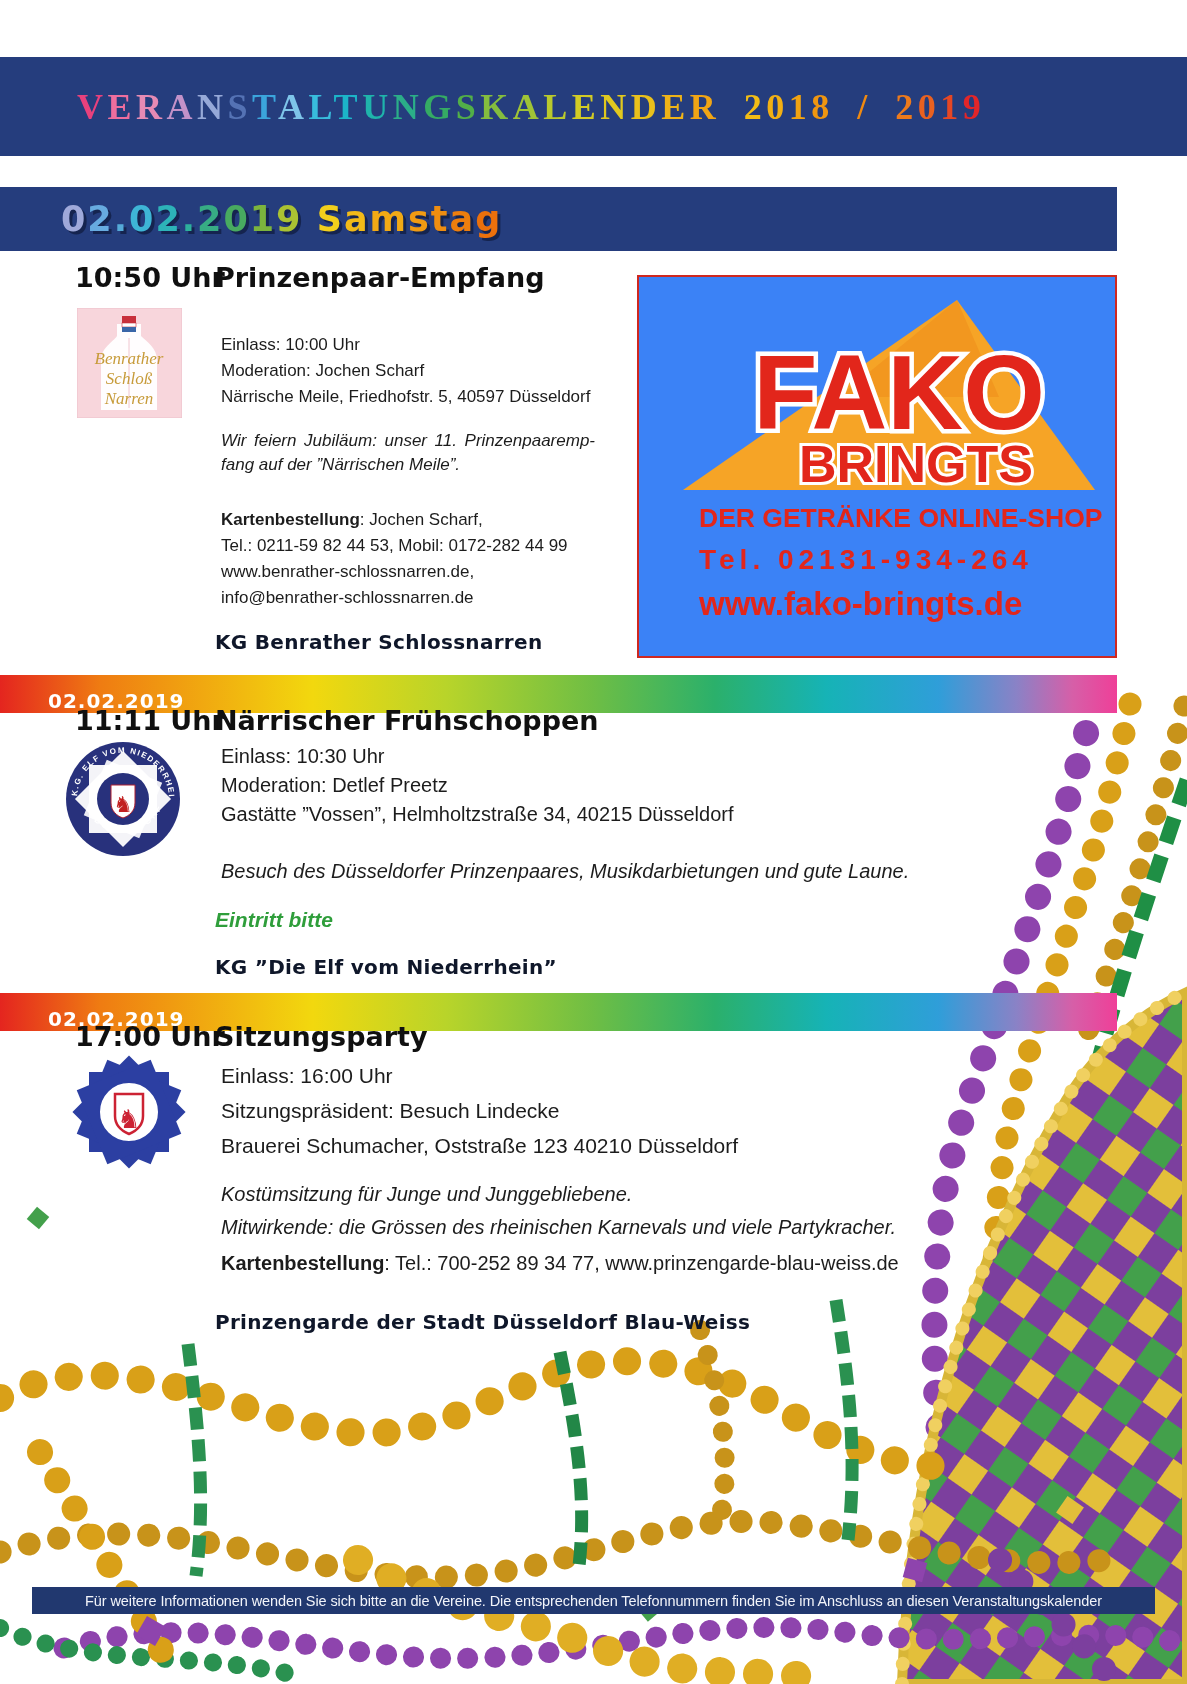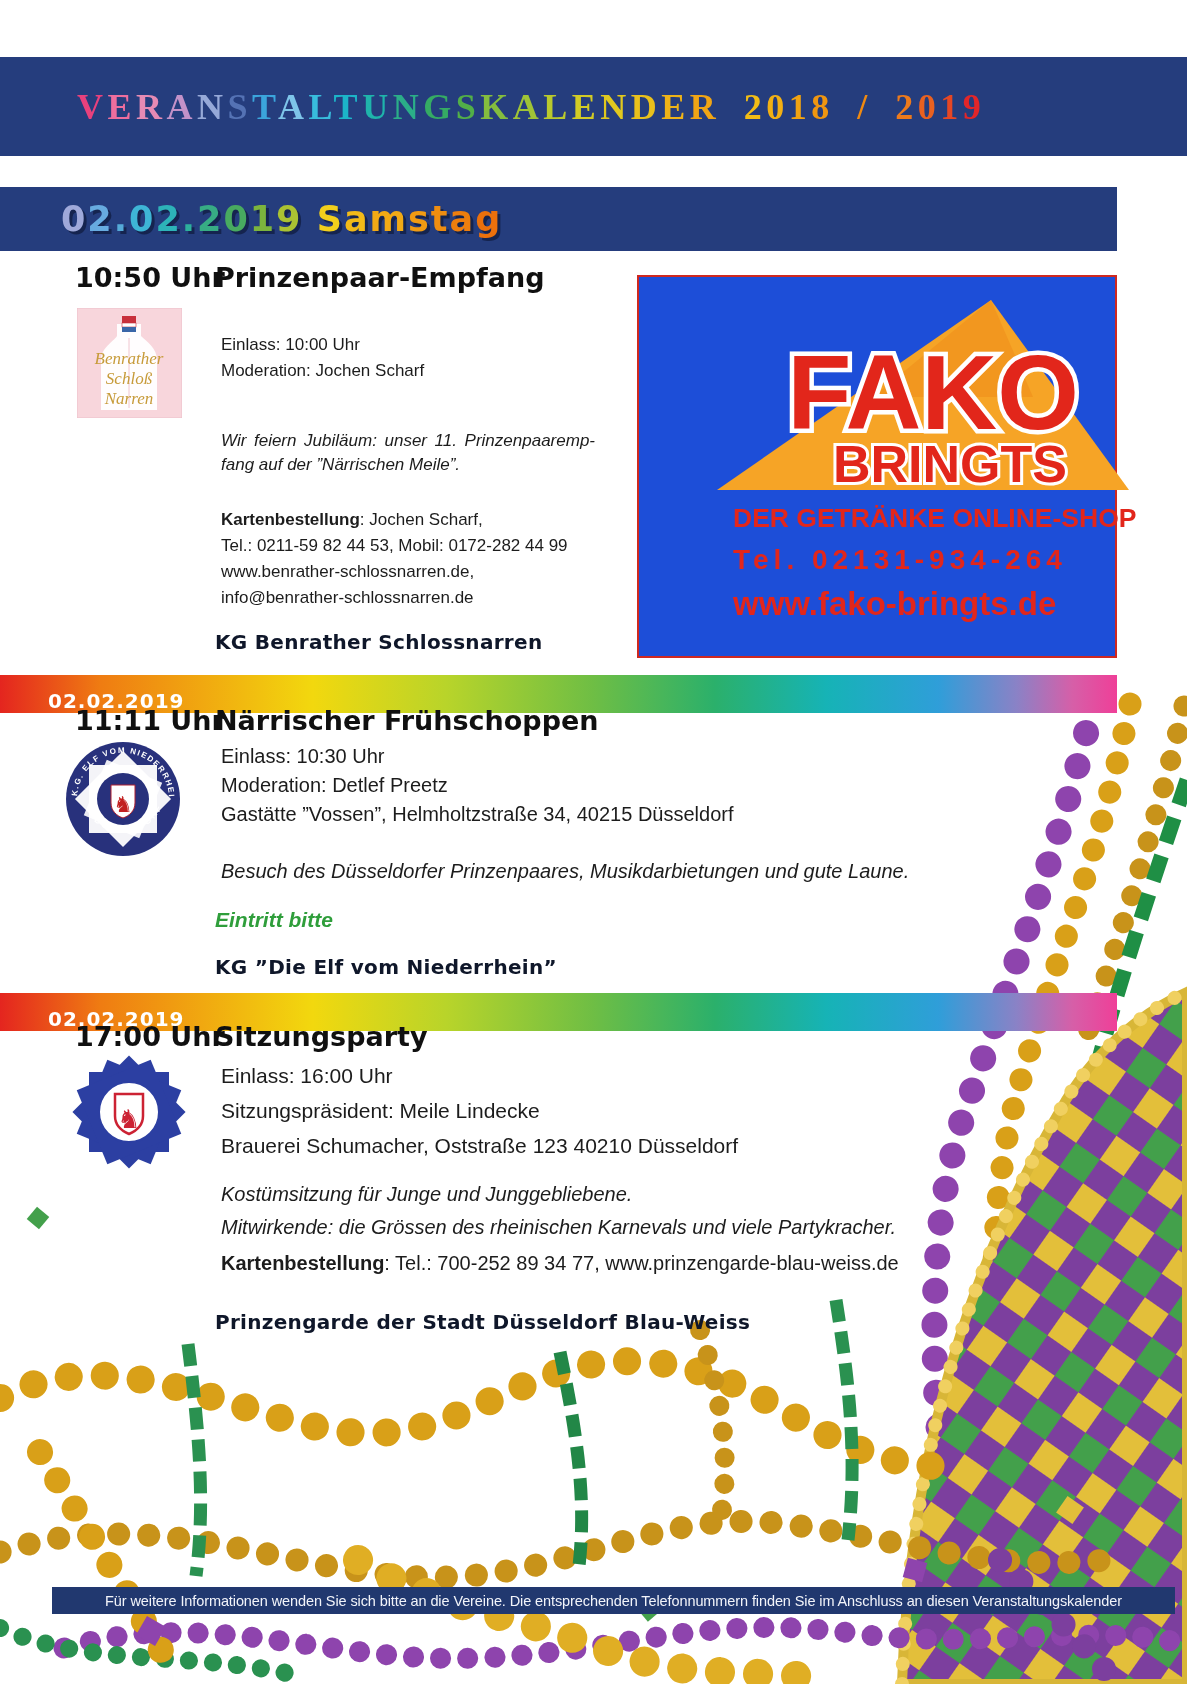--- a/index.html
+++ b/index.html
@@ -38,25 +38,25 @@
   .logo{position:absolute;}
   #logo1{left:77px;top:308px}#logo2{left:64px;top:740px}#logo3{left:70px;top:1050px}
   
   .rainbow{position:absolute;left:0;width:1117px;height:38px;display:flex;align-items:flex-end;
     background:linear-gradient(90deg,#e4251f 0%,#ef7c12 9%,#f2d80e 28%,#b8d42a 40%,#6fbe44 53%,
       #2bb06b 64%,#16b3b6 74%,#2f9ed9 84%,#8a82c6 91%,#d65fa8 96%,#ef3f98 100%);}
   #rb1{top:675px}#rb2{top:993px}
   .rainbow .d{margin-left:48px;color:#fff;font-family:"DejaVu Sans",sans-serif;font-weight:bold;
               font-size:20px;letter-spacing:1px;}
   
-  .ad{position:absolute;left:637px;top:275px;width:480px;height:383px;background:#1d4ed8;
-      border:2px solid #cf2820;box-sizing:border-box;padding-left:34px;}
+  .ad{position:absolute;left:637px;top:275px;width:480px;height:383px;background:#3b82f6;
+      border:2px solid #cf2820;box-sizing:border-box;}
   
   .footer{position:absolute;left:32px;top:1587px;width:1123px;height:27px;background:#21386f;
-          display:flex;align-items:center;justify-content:center;z-index:3;margin-left:20px;}
+          display:flex;align-items:center;justify-content:center;z-index:3;}
   .footer span{color:#f2f4fa;font-size:14.5px;letter-spacing:-.1px;white-space:nowrap;}
   b{font-weight:bold;}
 </style>
 </head>
 <body>
 
 <div class="page">
 
   <svg class="beads" width="1187" height="1684" viewBox="0 0 1187 1684">
     <defs>
@@ -121,20 +121,21 @@
     </g>
     <g font-family="Liberation Serif,serif" font-style="italic" font-size="17" fill="#c79b3a" text-anchor="middle">
       <text x="52" y="56">Benrather</text>
       <text x="52" y="76">Schloß</text>
       <text x="52" y="96">Narren</text>
     </g>
   </svg>
   <div class="body-txt" id="e1d">
     <div>Einlass: 10:00 Uhr</div>
     <div>Moderation: Jochen Scharf</div>
+    <div>Närrische Meile, Friedhofstr. 5, 40597 Düsseldorf</div>
   </div>
   <div class="body-txt" id="e1n">
     <span>Wir feiern Jubiläum: unser 11. Prinzenpaaremp-</span>
     <span>fang auf der ”Närrischen Meile”.</span>
   </div>
   <div class="body-txt" id="e1k">
     <div><b>Kartenbestellung</b><span>: Jochen Scharf,</span></div>
     <div>Tel.: 0211-59 82 44 53, Mobil: 0172-282 44 99</div>
     <div>www.benrather-schlossnarren.de,</div>
     <div>info@benrather-schlossnarren.de</div>
@@ -207,21 +208,21 @@
       <rect x="19" y="22" width="80" height="80" transform="rotate(22.5 59 62)"></rect>
       <rect x="19" y="22" width="80" height="80" transform="rotate(45 59 62)"></rect>
       <rect x="19" y="22" width="80" height="80" transform="rotate(67.5 59 62)"></rect>
     </g>
     <circle cx="59" cy="62" r="30" fill="#ffffff" stroke="#2c3fa2" stroke-width="2"></circle>
     <path d="M45 44 h28 v22 c0 9 -7 15 -14 18 c-7 -3 -14 -9 -14 -18 Z" fill="#ffffff" stroke="#cc2233" stroke-width="2.5"></path>
     <text x="59" y="78" font-size="26" text-anchor="middle" fill="#cc2233">♞</text>
   </svg>
   <div class="body-txt" id="e3d">
     <div>Einlass: 16:00 Uhr</div>
-    <div>Sitzungspräsident: Meile Lindecke</div>
+    <div>Sitzungspräsident: Besuch Lindecke</div>
     <div>Brauerei Schumacher, Oststraße 123 40210 Düsseldorf</div>
   </div>
   <div class="body-txt" id="e3n">
     <div>Kostümsitzung für Junge und Junggebliebene.</div>
     <div>Mitwirkende: die Grössen des rheinischen Karnevals und viele Partykracher.</div>
   </div>
   <div class="body-txt" id="e3k">
     <div><b>Kartenbestellung</b><span>: Tel.: 700-252 89 34 77, www.prinzengarde-blau-weiss.de</span></div>
   </div>
   <div class="club" id="e3c">Prinzengarde der Stadt Düsseldorf Blau-Weiss</div>

